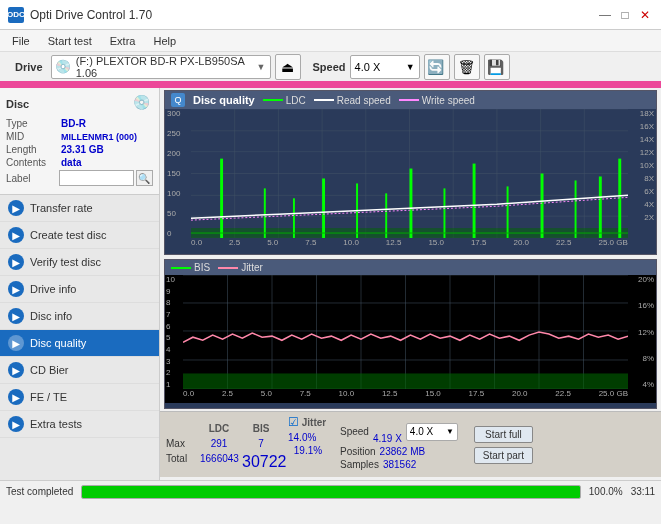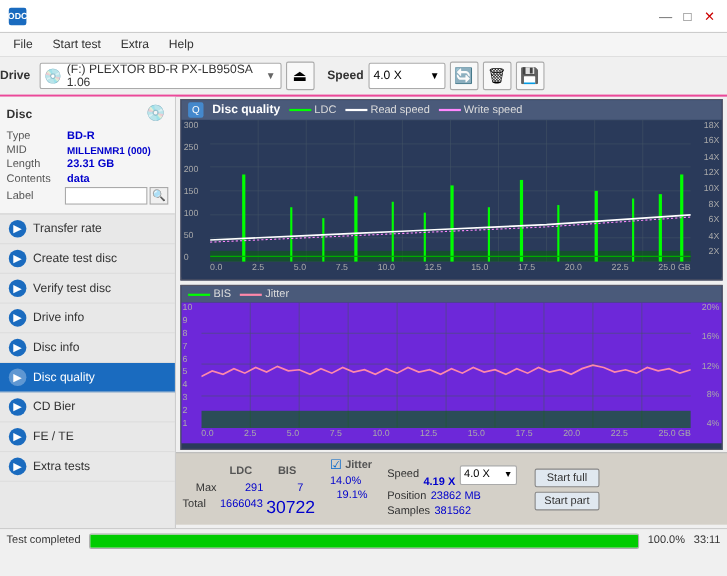--- a/index.html
+++ b/index.html
@@ -33,23 +33,23 @@
       gap: 2px;
     }
     .menu-item { padding: 2px 8px; font-size: 11px; color: #333; cursor: pointer; border-radius: 2px; }
     
     
     .toolbar {
       background: #f0f0f0;
       height: 36px;
       display: flex;
       align-items: center;
-      padding: 0 0;
+      padding: 0 15px;
       gap: 4px;
-      border-bottom: 2px solid #ec4899;
+      border-bottom: 7px solid #ec4899;
     }
     .toolbar-label { font-size: 11px; color: #333; font-weight: bold; margin-right: 4px; }
     .drive-select {
       display: flex;
       align-items: center;
       background: white;
       border: 1px solid #aaa;
       height: 24px;
       padding: 0 4px;
       border-radius: 2px;
@@ -195,20 +195,21 @@
     }
   </style>
 </head>
 <body>
 
 <div class="title-bar">
   <div class="title-bar-left">
     <div class="title-icon">
         <span>ODC</span>
       </div>
+    <span class="title-text">Opti Drive Control 1.70</span>
   </div>
   <div class="title-controls">
     <button class="title-btn">—</button>
     <button class="title-btn">□</button>
     <button class="title-btn close">✕</button>
   </div>
 </div>
 
 <div class="menu-bar">
   <span class="menu-item">File</span>
@@ -333,21 +334,21 @@
         <div style="position:absolute;left:0;top:0;bottom:14px;width:26px;display:flex;flex-direction:column;justify-content:space-between;padding:0 2px;">
           <span style="font-size:8px;color:#aaa">300</span>
           <span style="font-size:8px;color:#aaa">250</span>
           <span style="font-size:8px;color:#aaa">200</span>
           <span style="font-size:8px;color:#aaa">150</span>
           <span style="font-size:8px;color:#aaa">100</span>
           <span style="font-size:8px;color:#aaa">50</span>
           <span style="font-size:8px;color:#aaa">0</span>
         </div>
 
-        <div style="position:absolute;right:0;top:0;bottom:19px;width:28px;display:flex;flex-direction:column;justify-content:space-between;padding:0 2px;align-items:flex-end;">
+        <div style="position:absolute;right:0;top:0;bottom:30px;width:28px;display:flex;flex-direction:column;justify-content:space-between;padding:0 2px;align-items:flex-end;">
           <span style="font-size:8px;color:#aaa">18X</span>
           <span style="font-size:8px;color:#aaa">16X</span>
           <span style="font-size:8px;color:#aaa">14X</span>
           <span style="font-size:8px;color:#aaa">12X</span>
           <span style="font-size:8px;color:#aaa">10X</span>
           <span style="font-size:8px;color:#aaa">8X</span>
           <span style="font-size:8px;color:#aaa">6X</span>
           <span style="font-size:8px;color:#aaa">4X</span>
           <span style="font-size:8px;color:#aaa">2X</span>
         </div>
@@ -416,21 +417,21 @@
       <div class="chart-title-bar">
         <div class="legend-item">
           <div class="legend-color" style="background:#00ff00"></div>
           <span>BIS</span>
         </div>
         <div class="legend-item">
           <div class="legend-color" style="background:#ff88aa"></div>
           <span>Jitter</span>
         </div>
       </div>
-      <div style="position:relative;height:calc(100% - 20px);background:#6d28d9;">
+      <div style="position:relative;height:calc(100% - 20px);background:#000000;">
         <div style="position:absolute;left:0;top:0;bottom:14px;width:18px;display:flex;flex-direction:column;justify-content:space-between;padding:0 1px;">
           <span style="font-size:8px;color:#aaa">10</span>
           <span style="font-size:8px;color:#aaa">9</span>
           <span style="font-size:8px;color:#aaa">8</span>
           <span style="font-size:8px;color:#aaa">7</span>
           <span style="font-size:8px;color:#aaa">6</span>
           <span style="font-size:8px;color:#aaa">5</span>
           <span style="font-size:8px;color:#aaa">4</span>
           <span style="font-size:8px;color:#aaa">3</span>
           <span style="font-size:8px;color:#aaa">2</span>
@@ -482,21 +483,21 @@
 
     <div style="background:#d4d0c8;border-top:1px solid #bbb;padding:3px 6px;display:flex;align-items:center;gap:8px;">
 
       <div style="display:flex;flex-direction:column;gap:1px;min-width:80px;">
         <div style="display:flex;gap:4px;height:14px;">
           <span style="font-size:10px;color:#333;width:30px;"></span>
           <span style="font-size:10px;color:#555;font-weight:bold;width:38px;text-align:center">LDC</span>
           <span style="font-size:10px;color:#555;font-weight:bold;width:38px;text-align:center">BIS</span>
         </div>
         <div style="display:flex;gap:4px;height:14px;">
-          <span style="font-size:10px;color:#333;width:30px;margin-left:12px;">Max</span>
+          <span style="font-size:10px;color:#333;width:30px;">Max</span>
           <span style="font-size:10px;color:#0000cc;width:38px;text-align:center">291</span>
           <span style="font-size:10px;color:#0000cc;width:38px;text-align:center">7</span>
         </div>
         <div style="display:flex;gap:4px;height:14px;">
           <span style="font-size:10px;color:#333;width:30px;">Total</span>
           <span style="font-size:10px;color:#0000cc;width:38px;text-align:center">1666043</span>
           <span style="font-size:16px;color:#0000cc;width:38px;text-align:center">30722</span>
         </div>
       </div>
 
@@ -510,21 +511,21 @@
         </div>
         <div style="height:14px;display:flex;align-items:flex-start;">
           <span style="font-size:10px;color:#0000cc;width:40px;text-align:center">19.1%</span>
         </div>
         <div style="height:14px;"></div>
       </div>
 
       <div style="display:flex;flex-direction:column;gap:2px;margin-left:4px;">
         <div style="display:flex;align-items:center;gap:4px;">
           <span style="font-size:10px;color:#333;">Speed</span>
-          <span style="font-size:10px;color:#0000cc;font-weight:bold;margin-top:13px;">4.19 X</span>
+          <span style="font-size:10px;color:#0000cc;font-weight:normal;margin-top:13px;">4.19 X</span>
           <div style="display:flex;align-items:center;background:white;border:1px solid #aaa;height:18px;padding:0 3px;border-radius:2px;width:52px;cursor:pointer;">
             <span style="font-size:10px;flex:1;">4.0 X</span>
             <span style="font-size:8px">▼</span>
           </div>
         </div>
         <div style="display:flex;align-items:center;gap:4px;">
           <span style="font-size:10px;color:#333;">Position</span>
           <span style="font-size:10px;color:#0000cc;">23862 MB</span>
         </div>
         <div style="display:flex;align-items:flex-start;gap:4px;">

